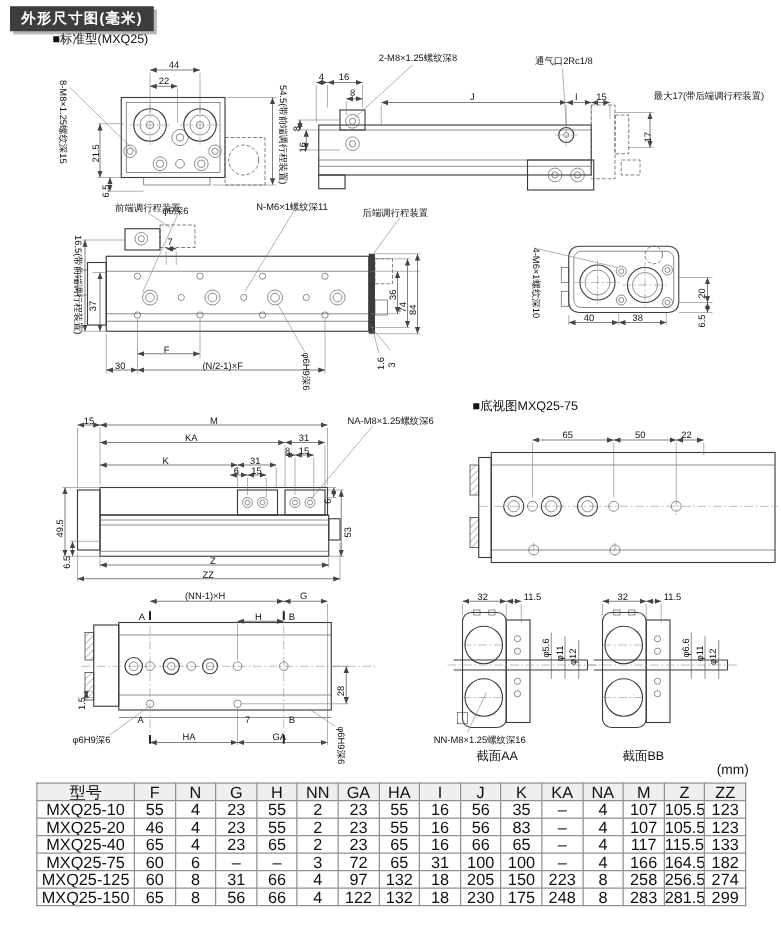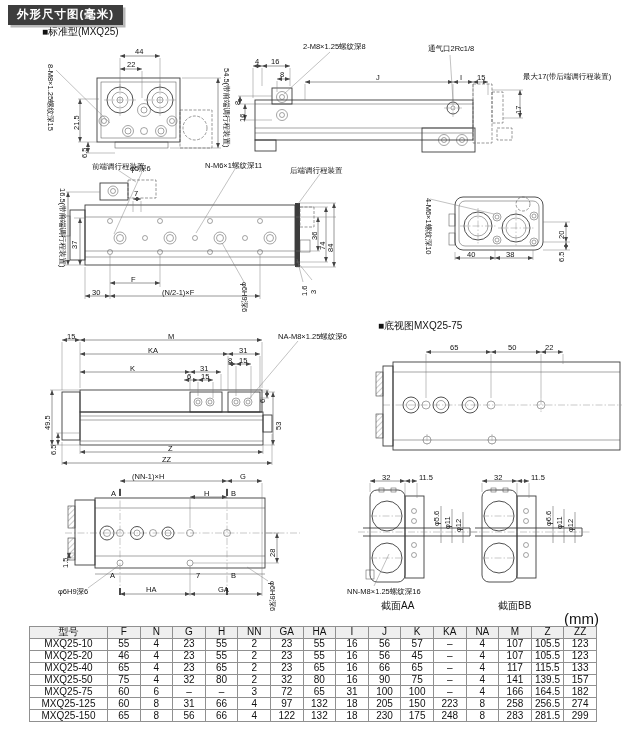--- a/index.html
+++ b/index.html
@@ -22,30 +22,30 @@
   .r90  { transform:rotate(90deg);  transform-origin:0 0; }
   .rm90 { transform:rotate(-90deg); transform-origin:0 0; }
   .header-bar {
     position:absolute; left:8px; top:5px; background:#3d3d3d; color:#fff;
     font-size:11.5px; font-weight:bold; letter-spacing:1px; padding:2px 9px 3px;
     box-shadow:2.5px 2.5px 0 #b8b8b8;
   }
   .subtitle { position:absolute; left:8px; top:27px; font-size:10px;margin-left:34px; }
   #dim-table {
     position:absolute; left:29px; top:626px; width:568px;
-    border-collapse:collapse; table-layout:fixed; font-size:10px;
+    border-collapse:collapse; table-layout:fixed; font-size:13px;
     border:1.2px solid #555;
   }
   #dim-table th, #dim-table td {
     border:0.6px solid #909090; padding:0; height:10.9px; line-height:1;
     text-align:center; font-weight:normal; color:#111; overflow:hidden;
   }
   #dim-table thead th { background:#efefef; }
   #dim-table tr.sep td { border-top:1.3px solid #555; }
-  .unit-note { position:absolute; right:26px; top:611px; font-size:15px; }
+  .unit-note { position:absolute; right:26px; top:611px; font-size:11px; }
 </style>
 </head>
 <body>
 
 <div id="canvas">
 
 <svg width="625" height="625" viewBox="0 0 625 625">
   <defs>
     <marker id="ar" viewBox="0 0 10 10" refX="9" refY="5" markerWidth="6" markerHeight="6" orient="auto-start-reverse" markerUnits="userSpaceOnUse">
       <path d="M0,1.5 L9,5 L0,8.5 z" fill="#444"></path>
@@ -503,21 +503,21 @@
 <span class="lbl" style="left:187px;top:373px">6</span>
 <span class="lbl" style="left:201px;top:373px">15</span>
 <span class="lbl" style="left:278px;top:333px">NA-M8×1.25螺纹深6</span>
 <span class="lbl rm90" style="left:259px;top:403px">6</span>
 <span class="lbl rm90" style="left:275px;top:430px">53</span>
 <span class="lbl" style="left:168px;top:445px">Z</span>
 <span class="lbl" style="left:162px;top:456px">ZZ</span>
 <span class="lbl rm90" style="left:44px;top:430px">49.5</span>
 <span class="lbl rm90" style="left:50px;top:455px">6.5</span>
 
-<span class="lbl" style="left:132px;top:473px">(NN-1)×H</span>
+<span class="lbl" style="left:148px;top:473px">(NN-1)×H</span>
 <span class="lbl" style="left:240px;top:473px">G</span>
 <span class="lbl" style="left:111px;top:490px">A</span>
 <span class="lbl" style="left:204px;top:490px">H</span>
 <span class="lbl" style="left:231px;top:490px">B</span>
 <span class="lbl" style="left:110px;top:572px">A</span>
 <span class="lbl" style="left:196px;top:572px">7</span>
 <span class="lbl" style="left:231px;top:572px">B</span>
 <span class="lbl" style="left:146px;top:586px">HA</span>
 <span class="lbl" style="left:218px;top:586px">GA</span>
 <span class="lbl rm90" style="left:269px;top:557px">28</span>
@@ -570,39 +570,39 @@
           <td>MXQ25-10</td>
           <td>55</td>
           <td>4</td>
           <td>23</td>
           <td>55</td>
           <td>2</td>
           <td>23</td>
           <td>55</td>
           <td>16</td>
           <td>56</td>
-          <td>57</td>
+          <td>35</td>
           <td>–</td>
           <td>4</td>
           <td>107</td>
           <td>105.5</td>
           <td>123</td>
         </tr>
         <tr>
           <td>MXQ25-20</td>
           <td>46</td>
           <td>4</td>
           <td>23</td>
           <td>55</td>
           <td>2</td>
           <td>23</td>
           <td>55</td>
           <td>16</td>
           <td>56</td>
-          <td>45</td>
+          <td>83</td>
           <td>–</td>
           <td>4</td>
           <td>107</td>
           <td>105.5</td>
           <td>123</td>
         </tr>
         <tr>
           <td>MXQ25-40</td>
           <td>65</td>
           <td>4</td>
@@ -612,38 +612,20 @@
           <td>23</td>
           <td>65</td>
           <td>16</td>
           <td>66</td>
           <td>65</td>
           <td>–</td>
           <td>4</td>
           <td>117</td>
           <td>115.5</td>
           <td>133</td>
-        </tr>
-        <tr>
-          <td>MXQ25-50</td>
-          <td>75</td>
-          <td>4</td>
-          <td>32</td>
-          <td>80</td>
-          <td>2</td>
-          <td>32</td>
-          <td>80</td>
-          <td>16</td>
-          <td>90</td>
-          <td>75</td>
-          <td>–</td>
-          <td>4</td>
-          <td>141</td>
-          <td>139.5</td>
-          <td>157</td>
         </tr>
         <tr>
           <td>MXQ25-75</td>
           <td>60</td>
           <td>6</td>
           <td>–</td>
           <td>–</td>
           <td>3</td>
           <td>72</td>
           <td>65</td>

